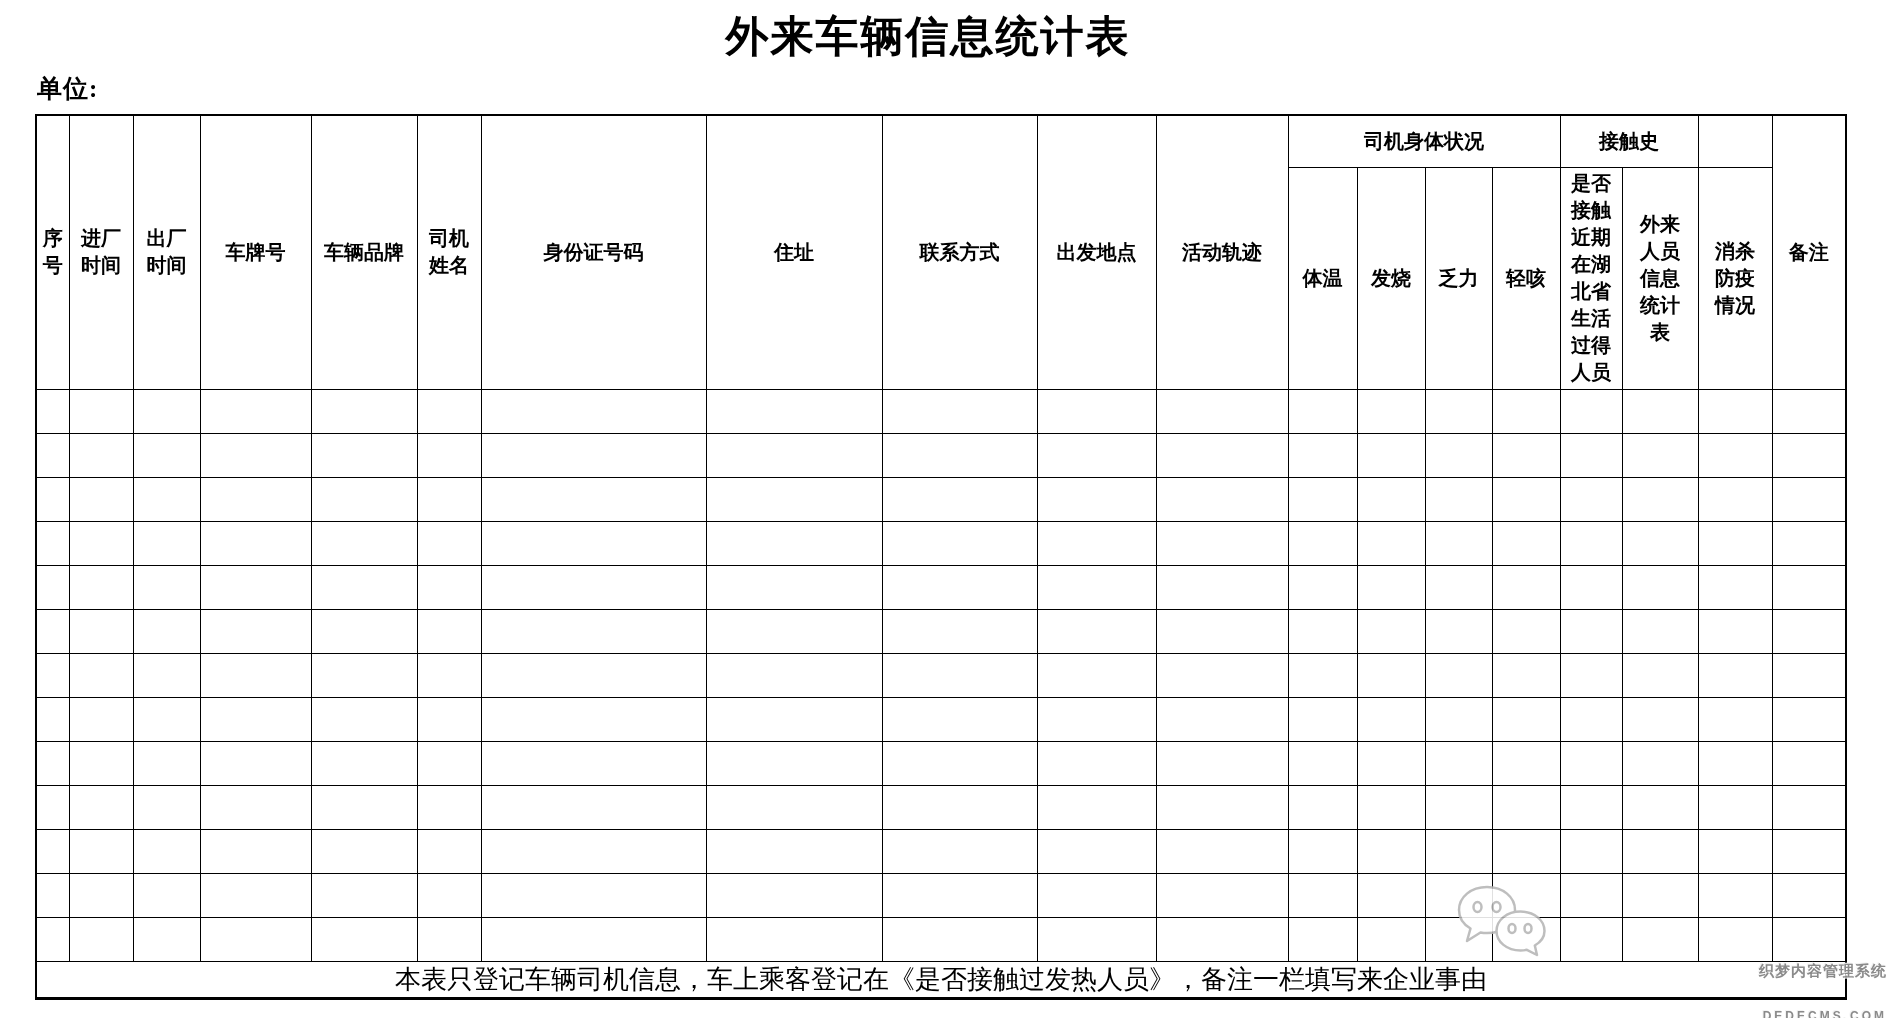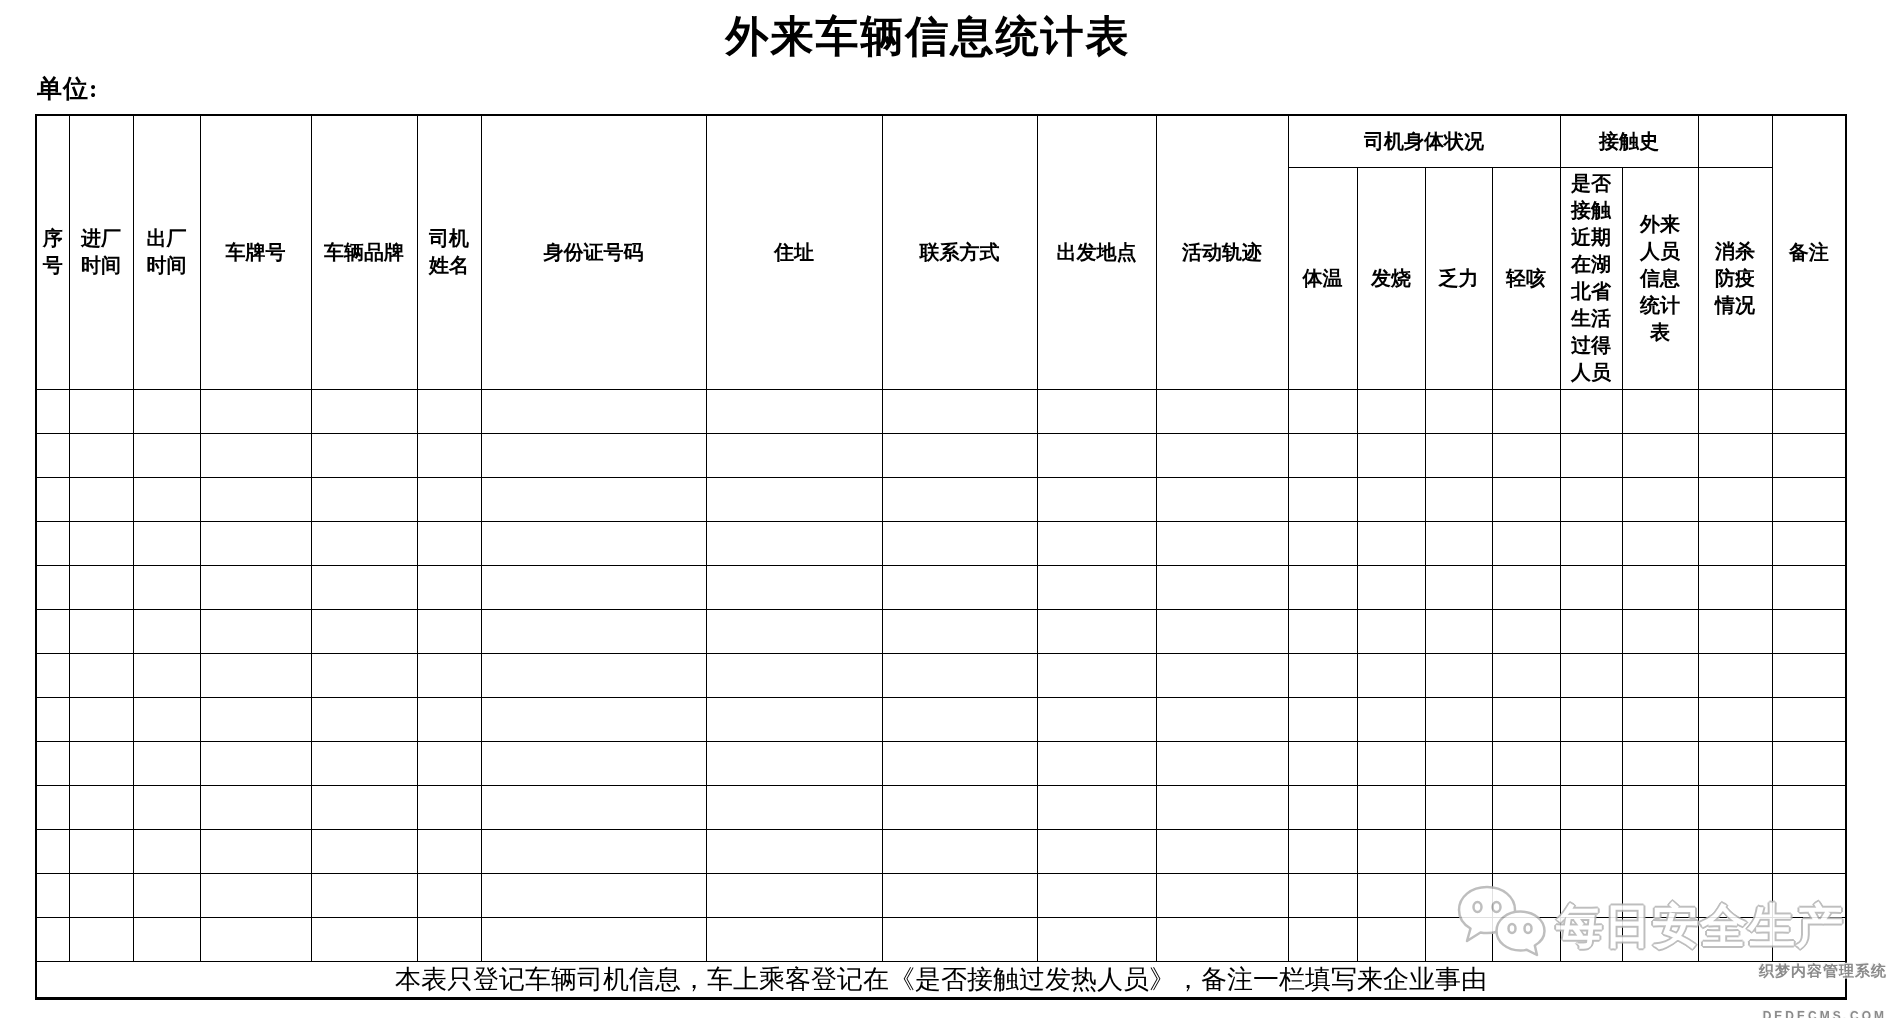--- a/index.html
+++ b/index.html
@@ -400,19 +400,18 @@
       <g fill="#ffffff" stroke="#b6b6b6" stroke-width="2.5" stroke-linejoin="round">
         <path d="M31 3 C15 3 3 13 3 26 c0 8 4.5 14.5 11.5 18.5 L11 57 l13.5 -8.5 c2 0.4 4.3 0.6 6.5 0.6 c16 0 28 -10 28 -23.1 C59 13 47 3 31 3 z"></path>
         <ellipse cx="21.5" cy="23" rx="4" ry="5" fill="#ffffff"></ellipse>
         <ellipse cx="40.5" cy="23" rx="4" ry="5" fill="#ffffff"></ellipse>
         <path d="M64.5 27.5 c-13.5 0 -24 8.5 -24 19.5 c0 11 10.5 19.5 24 19.5 c2.2 0 4.4 -0.2 6.4 -0.7 L81 71 l-2.2 -9.5 c6 -3.5 9.7 -8.8 9.7 -14.5 c0 -11 -10.5 -19.5 -24 -19.5 z"></path>
         <ellipse cx="56" cy="44.5" rx="3.5" ry="4.5" fill="#ffffff"></ellipse>
         <ellipse cx="72" cy="44.5" rx="3.5" ry="4.5" fill="#ffffff"></ellipse>
       </g>
     </svg>
   </span>
-  <span class="watermark-text">每日安全生产</span>
 </div>
 
 <div class="cms-badge">
   <div class="cms-line1">织梦内容管理系统</div>
   <div class="cms-line2">DEDECMS.COM</div>
 </div>
 
 </body></html>

